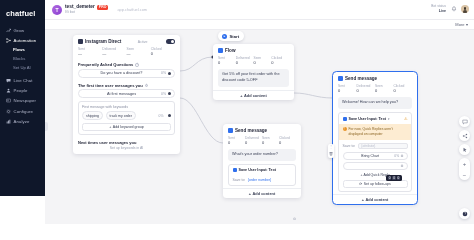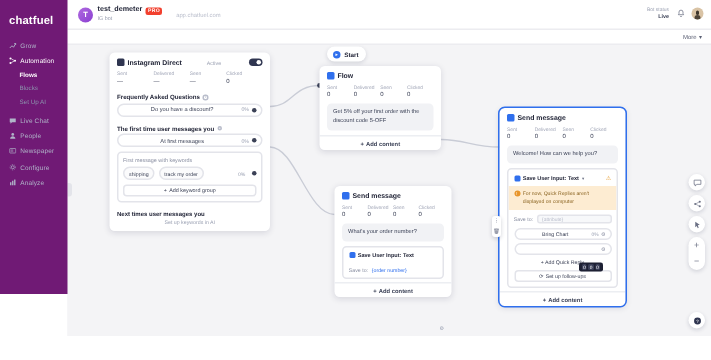--- a/index.html
+++ b/index.html
@@ -5,21 +5,21 @@
   * { box-sizing: border-box; margin: 0; padding: 0; }
   html, body {
     width: 474px; height: 224px; overflow: hidden;
     font-family: "Liberation Sans", sans-serif;
     background: #ffffff;
   }
   #app { position: relative; width: 474px; height: 224px; display: flex; }
 
   
   #sidebar {
-    width: 45px; height: 196px; background: #701a75; color: #c8cbdb;
+    width: 45px; height: 196px; background: #0f172a; color: #c8cbdb;
     padding-top: 6px; flex: 0 0 45px; position: relative; z-index: 5;
   }
   #logo { font-size: 7.5px; font-weight: 700; color: #ffffff; letter-spacing: .1px;
           padding: 3px 0 7px 6px; }
   .nav-item { display: flex; align-items: center; gap: 2.5px;
               padding: 2.6px 0 2.6px 6px; font-size: 4.3px; color: #b0b5c9;
               letter-spacing: .1px; }
   .nav-item.active { color: #ffffff; }
   .nav-ico { width: 5px; height: 5px; flex: 0 0 5px; position: relative;
              display: inline-block; }

